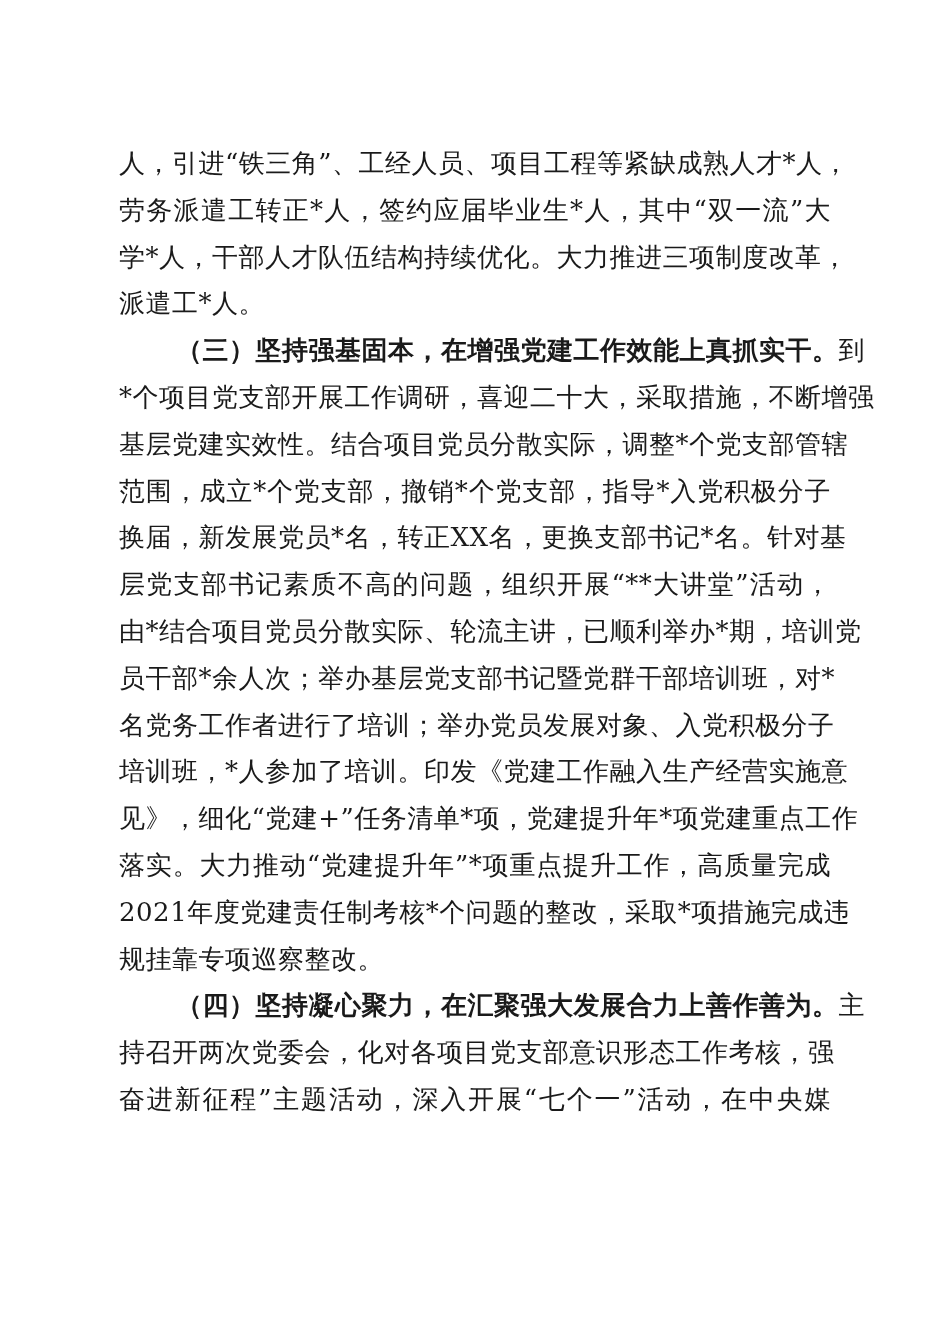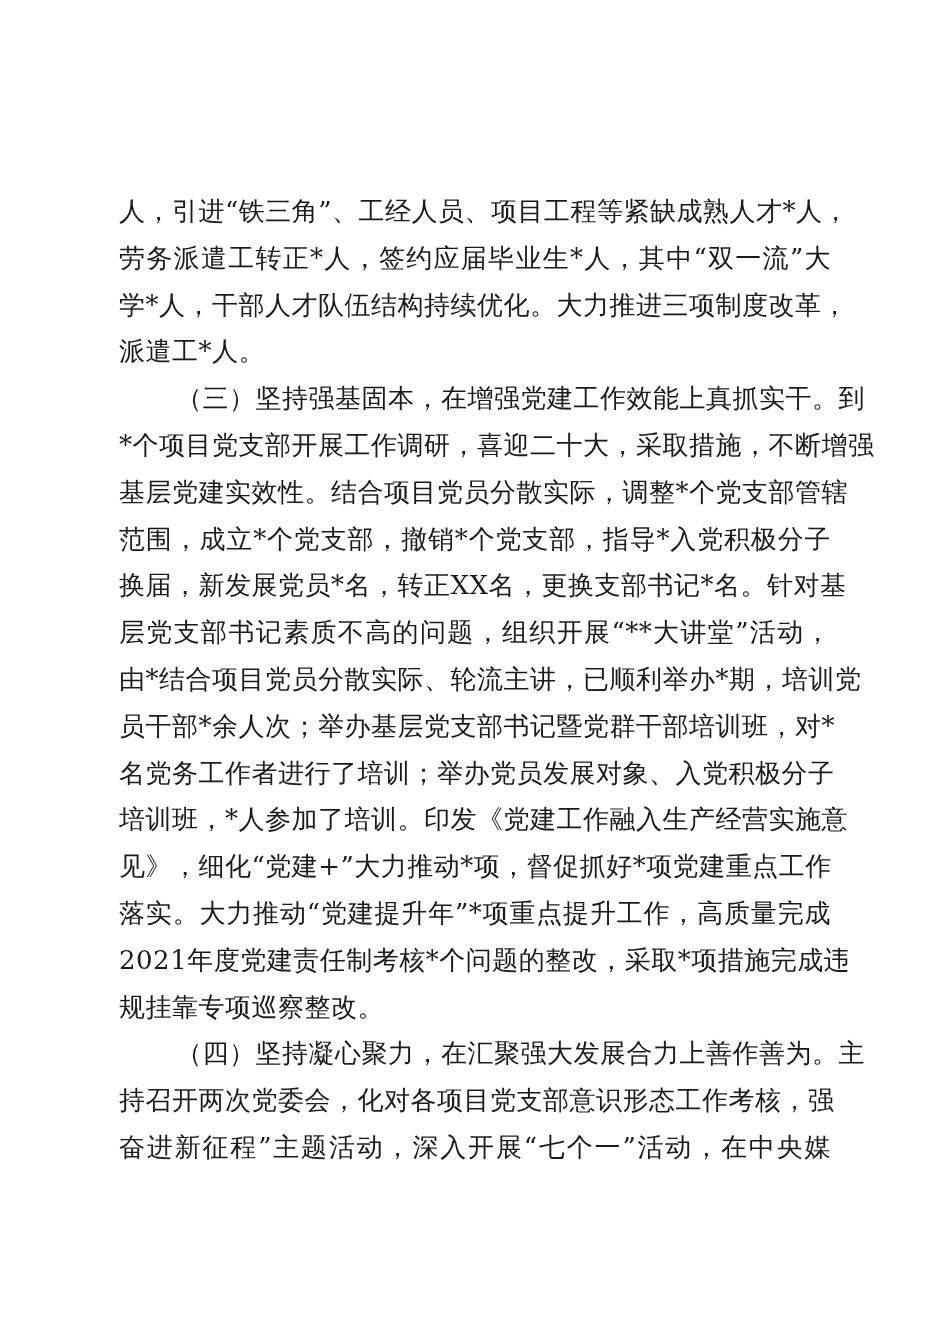--- a/index.html
+++ b/index.html
@@ -13,40 +13,39 @@
       position: relative;
       overflow: hidden;
       font-family: "DejaVu Serif", "Liberation Serif", serif;
       color: #1a1a1a;
     }
     .page {
       position: absolute;
       left: 119px;
       top: 140px;
       width: 712px;
-      margin-top: 48px;
     }
     .line {
       display: block;
       height: 46.8px;
       line-height: 46.8px;
       font-size: 26px;
       white-space: nowrap;
       text-align: justify;
       text-align-last: justify;
       letter-spacing: 0.5px;
     }
     .line.last {
       text-align-last: left;
     }
     .line.indent {
       padding-left: 57px;
     }
     .heading {
-      font-weight: normal;
+      font-weight: bold;
     }
   </style>
 </head>
 <body>
 
 <div class="page">
 
   <div class="paragraph">
     <span class="line">人，引进“铁三角”、工经人员、项目工程等紧缺成熟人才*人，</span>
     <span class="line">劳务派遣工转正*人，签约应届毕业生*人，其中“双一流”大</span>
@@ -58,21 +57,21 @@
     <span class="line indent"><span class="heading">（三）坚持强基固本，在增强党建工作效能上真抓实干。</span><span>到</span></span>
     <span class="line">*个项目党支部开展工作调研，喜迎二十大，采取措施，不断增强</span>
     <span class="line">基层党建实效性。结合项目党员分散实际，调整*个党支部管辖</span>
     <span class="line">范围，成立*个党支部，撤销*个党支部，指导*入党积极分子</span>
     <span class="line">换届，新发展党员*名，转正XX名，更换支部书记*名。针对基</span>
     <span class="line">层党支部书记素质不高的问题，组织开展“**大讲堂”活动，</span>
     <span class="line">由*结合项目党员分散实际、轮流主讲，已顺利举办*期，培训党</span>
     <span class="line">员干部*余人次；举办基层党支部书记暨党群干部培训班，对*</span>
     <span class="line">名党务工作者进行了培训；举办党员发展对象、入党积极分子</span>
     <span class="line">培训班，*人参加了培训。印发《党建工作融入生产经营实施意</span>
-    <span class="line">见》，细化“党建+”大力推动*项，督促抓好*项党建重点工作</span>
+    <span class="line">见》，细化“党建+”任务清单*项，党建提升年*项党建重点工作</span>
     <span class="line">落实。大力推动“党建提升年”*项重点提升工作，高质量完成</span>
     <span class="line">2021年度党建责任制考核*个问题的整改，采取*项措施完成违</span>
     <span class="line last">规挂靠专项巡察整改。</span>
   </div>
 
   <div class="paragraph">
     <span class="line indent"><span class="heading">（四）坚持凝心聚力，在汇聚强大发展合力上善作善为。</span><span>主</span></span>
     <span class="line">持召开两次党委会，化对各项目党支部意识形态工作考核，强</span>
     <span class="line">奋进新征程”主题活动，深入开展“七个一”活动，在中央媒</span>
   </div>

